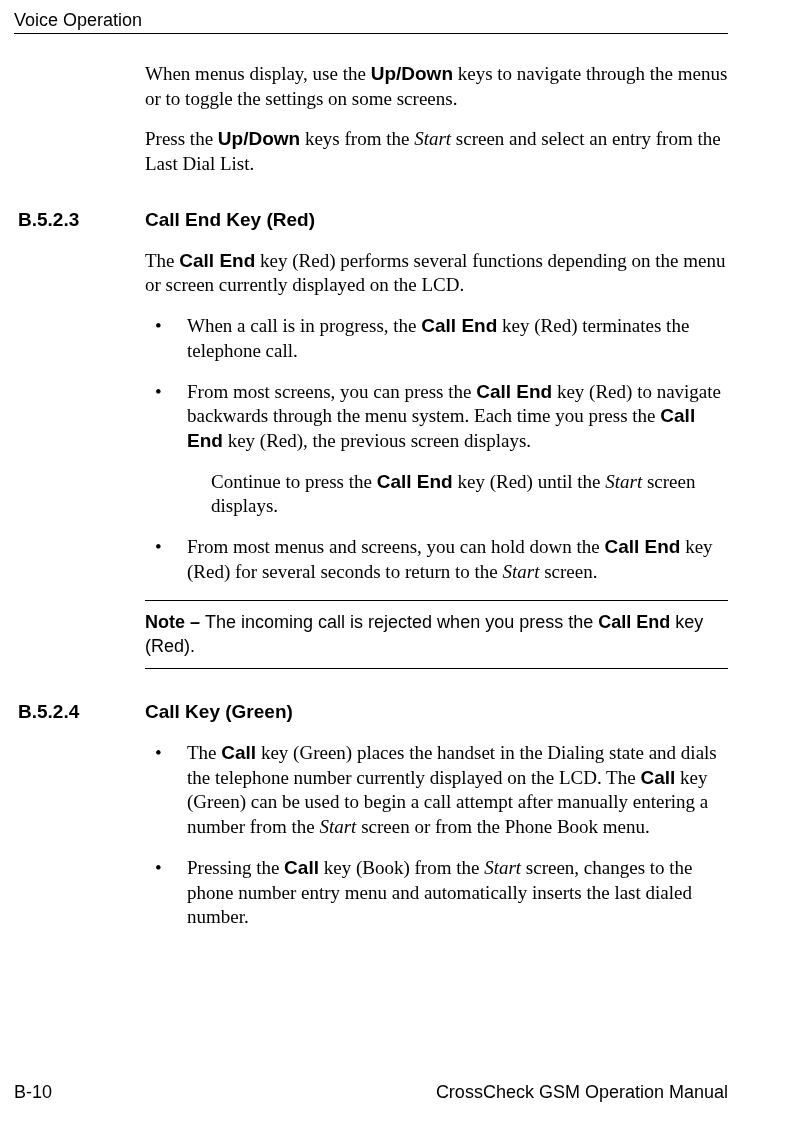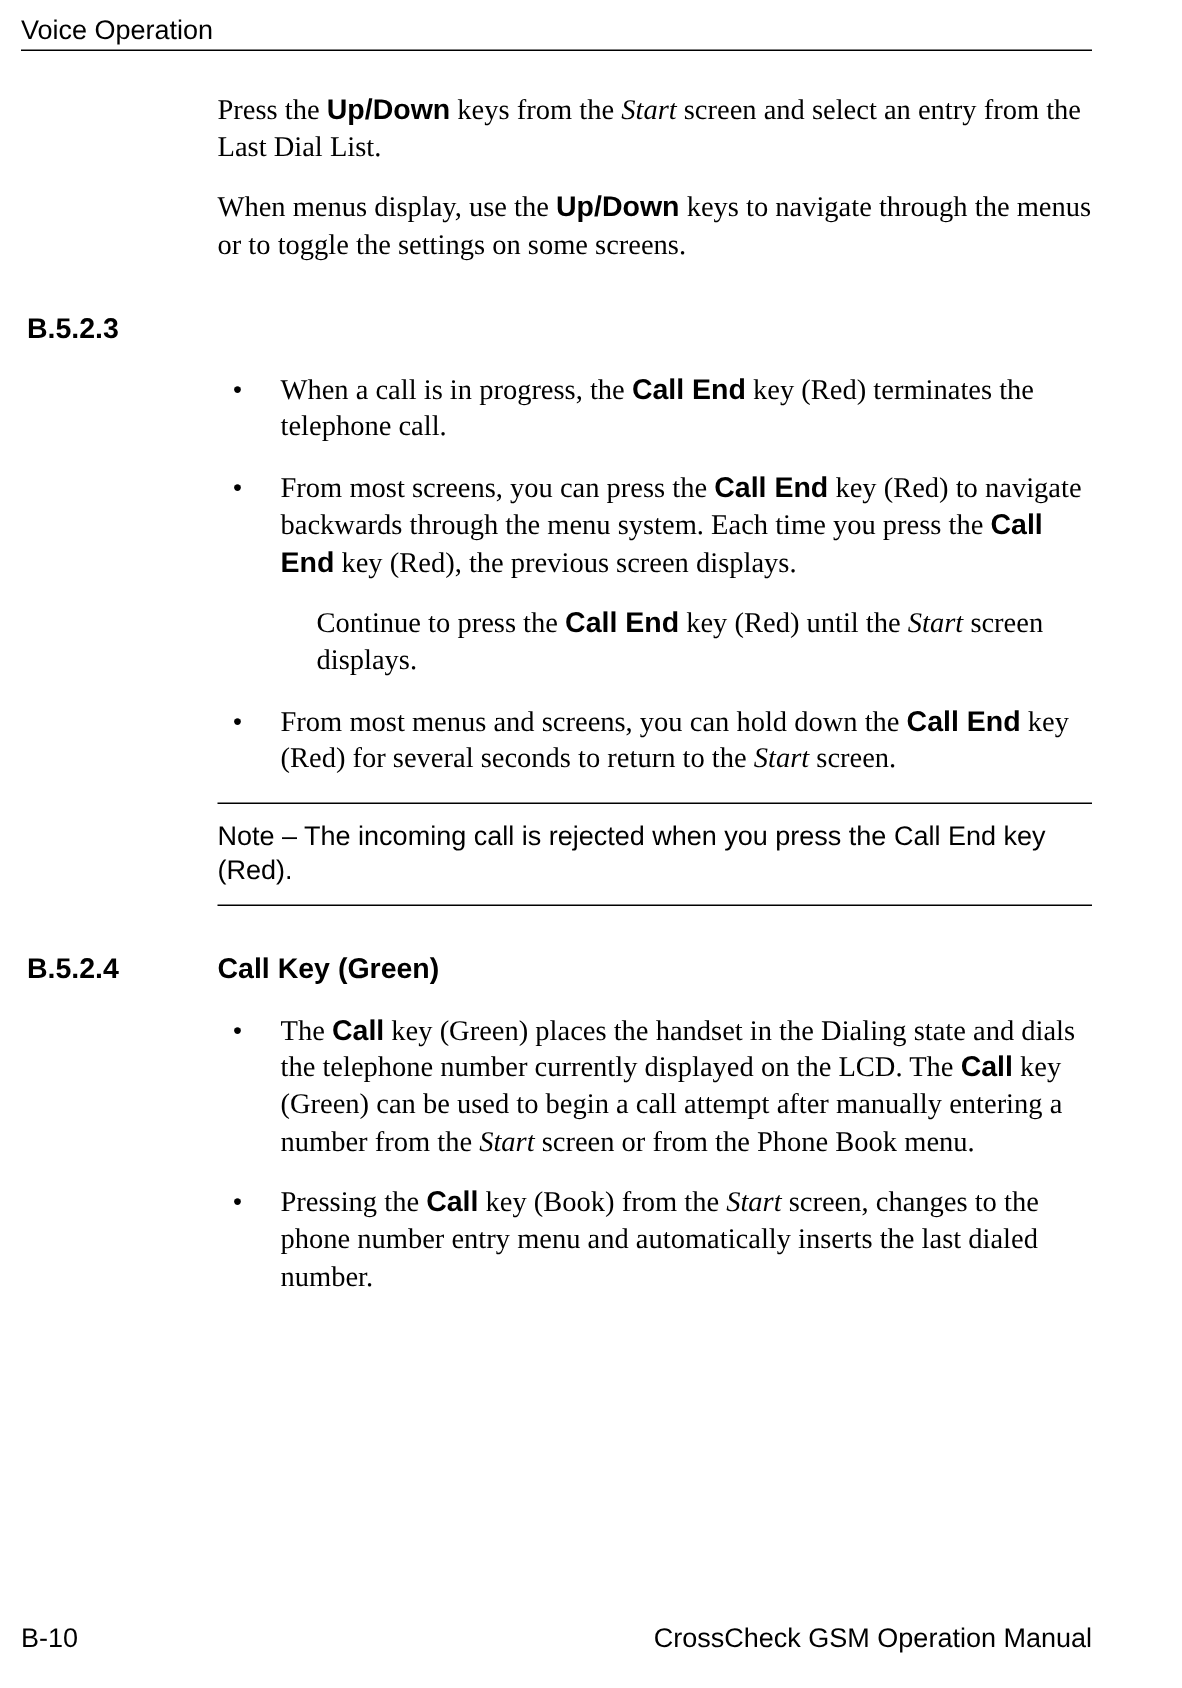--- a/index.html
+++ b/index.html
@@ -80,21 +80,21 @@
       border-top: 1.5px solid #000;
       border-bottom: 1.5px solid #000;
       padding: 10px 0 10px 0;
       margin-top: 12px;
       margin-bottom: 10px;
       font-family: Arial, Helvetica, sans-serif;
       font-size: 18px;
       line-height: 1.3;
     }
     .bold {
-      font-weight: normal;
+      font-weight: bold;
     }
     .sans-bold {
       font-family: Arial, Helvetica, sans-serif;
       font-weight: bold;
     }
     .italic {
       font-style: italic;
     }
     .footer {
       position: absolute;
@@ -111,31 +111,35 @@
 </head>
 <body>
 
 <div class="header">
   <span class="header-text">Voice Operation</span>
 </div>
 
 <div class="content">
 
   <p class="body-para">
-    <span>Press the </span><span class="sans-bold">Up/Down</span><span> keys from the </span><span class="italic">Start</span><span> screen and select an entry from the Last Dial List.</span>
+    <span>When menus display, use the </span><span class="sans-bold">Up/Down</span><span> keys to navigate through the menus or to toggle the settings on some screens.</span>
   </p>
 
   <p class="body-para">
-    <span>When menus display, use the </span><span class="sans-bold">Up/Down</span><span> keys to navigate through the menus or to toggle the settings on some screens.</span>
+    <span>Press the </span><span class="sans-bold">Up/Down</span><span> keys from the </span><span class="italic">Start</span><span> screen and select an entry from the Last Dial List.</span>
   </p>
 
   <div class="section-heading">
     <span class="section-number">B.5.2.3</span>
+    <span class="section-title">Call End Key (Red)</span>
   </div>
 
+  <p class="body-para">
+    <span>The </span><span class="sans-bold">Call End</span><span> key (Red) performs several functions depending on the menu or screen currently displayed on the LCD.</span>
+  </p>
 
   <ul class="bullet-list">
     <li class="bullet-item">
       <span class="bullet-dot">•</span>
       <span class="bullet-text">
         <span>When a call is in progress, the </span><span class="sans-bold">Call End</span><span> key (Red) terminates the telephone call.</span>
       </span>
     </li>
     <li class="bullet-item">
       <span class="bullet-dot">•</span>

